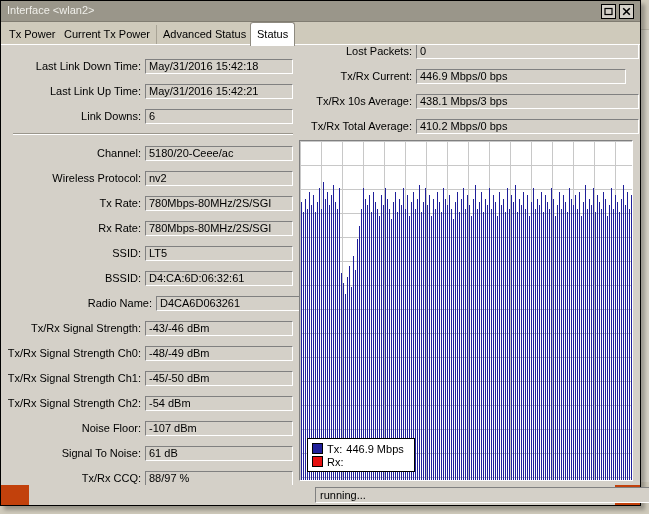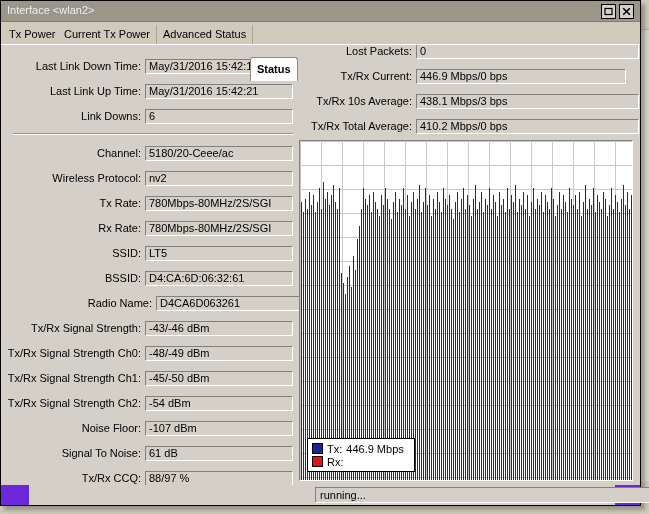--- a/index.html
+++ b/index.html
@@ -54,21 +54,21 @@
     left: 510px; top: 482px;
     width: 139px; height: 32px;
     background: #cfcabb;
   }
 
   
   #window {
     position: absolute;
     left: 0px; top: 0px;
     width: 641px; height: 506px;
-    background: #6d28d9;
+    background: #c2410c;
     border: 1px solid #000000;
     box-sizing: border-box;
     box-shadow: 4px 4px 4px rgba(0,0,0,0.28);
   }
 
   
   #titlebar {
     position: absolute;
     left: 0; top: 0;
     width: 639px; height: 21px;
@@ -124,22 +124,21 @@
     top: 0px;
     height: 24px;
     line-height: 23px;
     background: #ffffff;
     border-top: 1px solid #8e8a80;
     border-left: 1px solid #8e8a80;
     border-right: 1px solid #8e8a80;
     border-top-left-radius: 3px;
     border-top-right-radius: 3px;
     z-index: 5;
-    font-weight: bold;
-    margin-top: 35px;
+    font-weight: normal;
   }
 
   
   #page {
     position: absolute;
     left: 0; top: 43px;
     width: 639px; height: 441px;
     background: #d4d0c8;
     border-top: 1px solid #ffffff;
     box-sizing: border-box;

